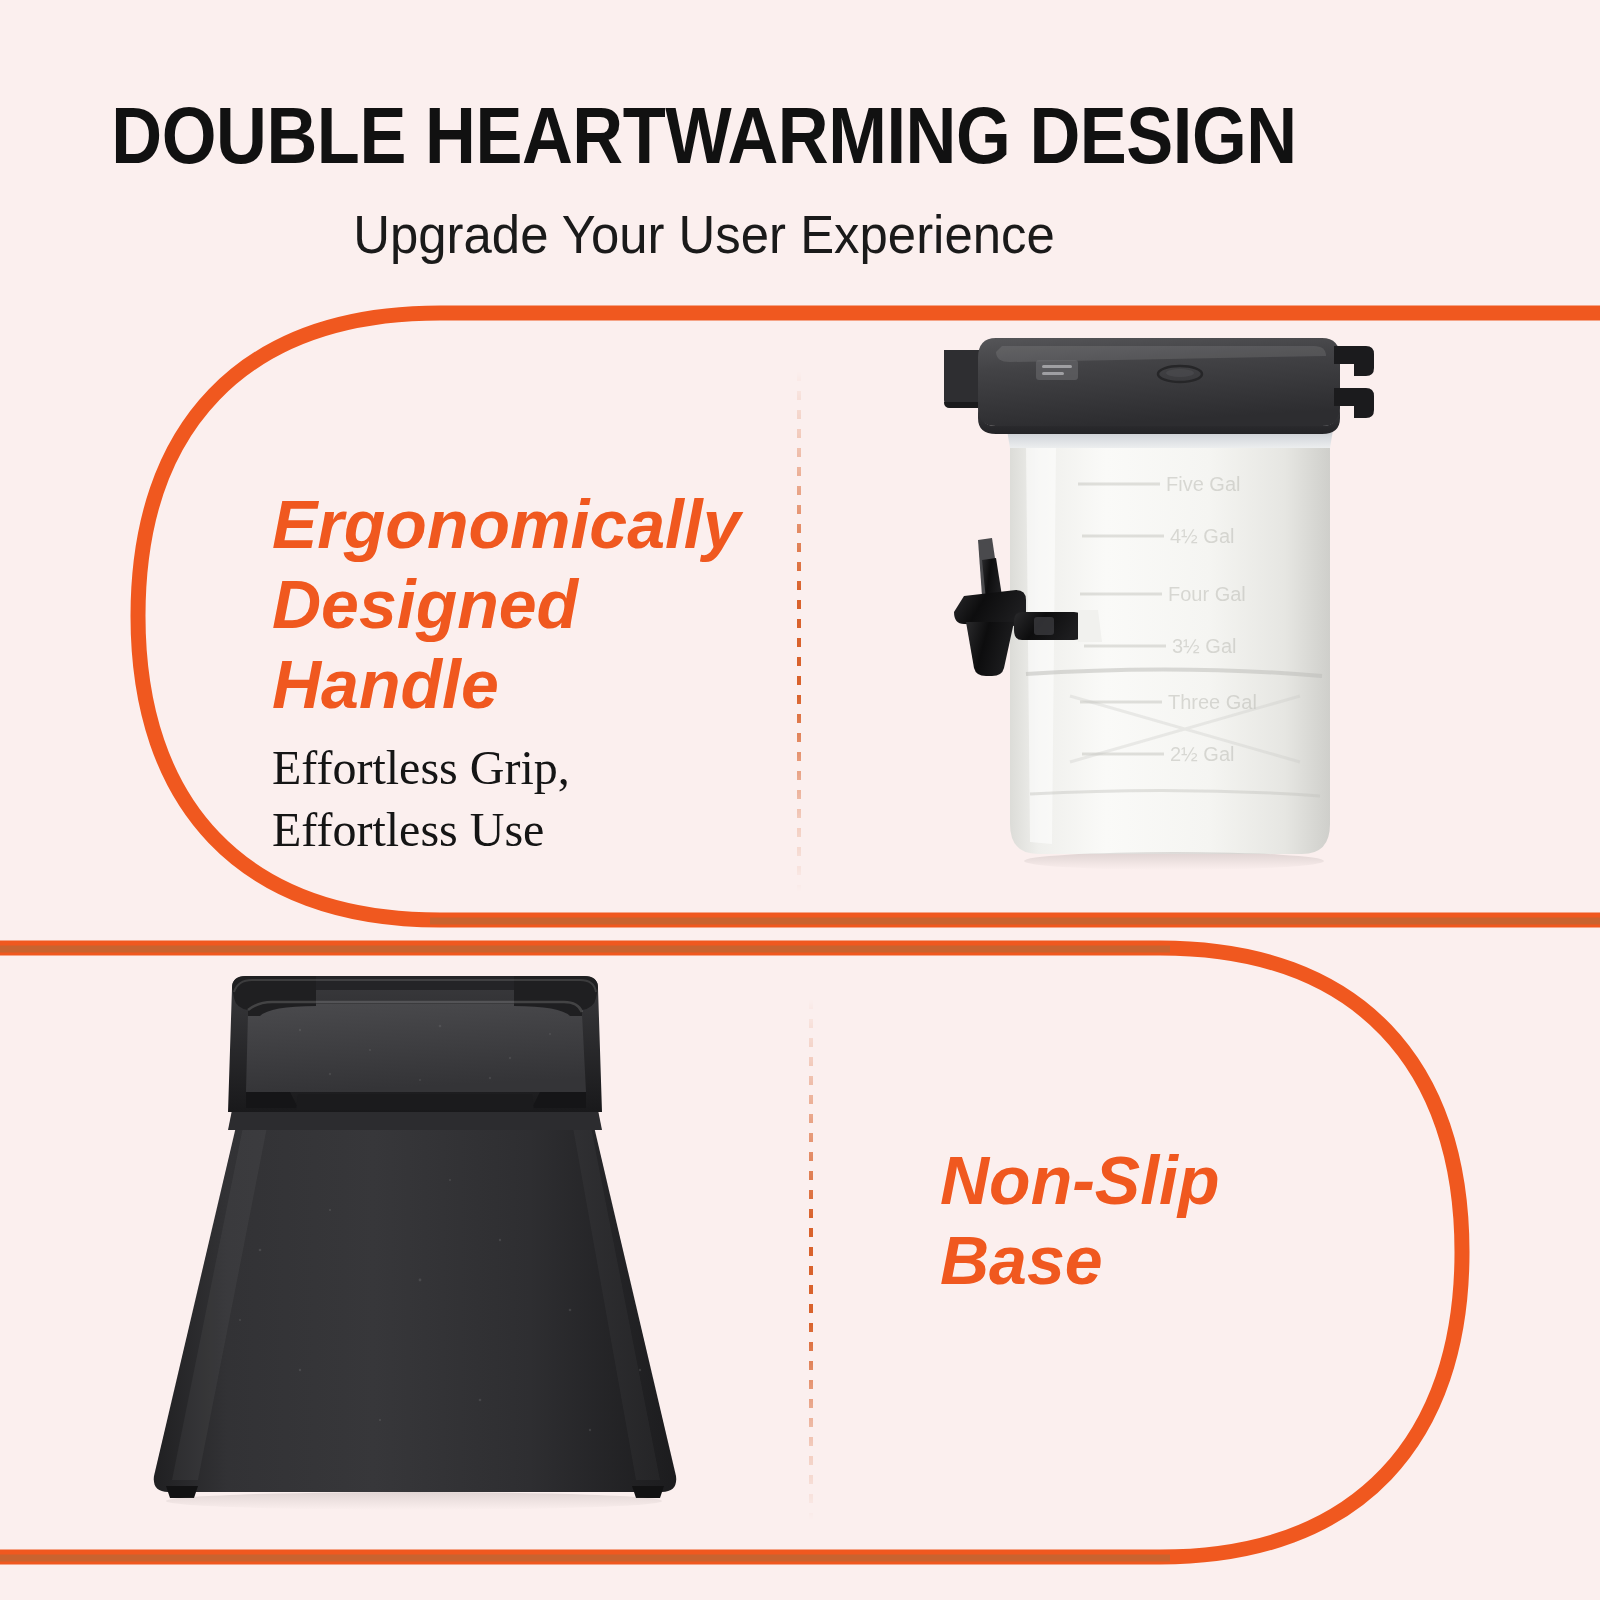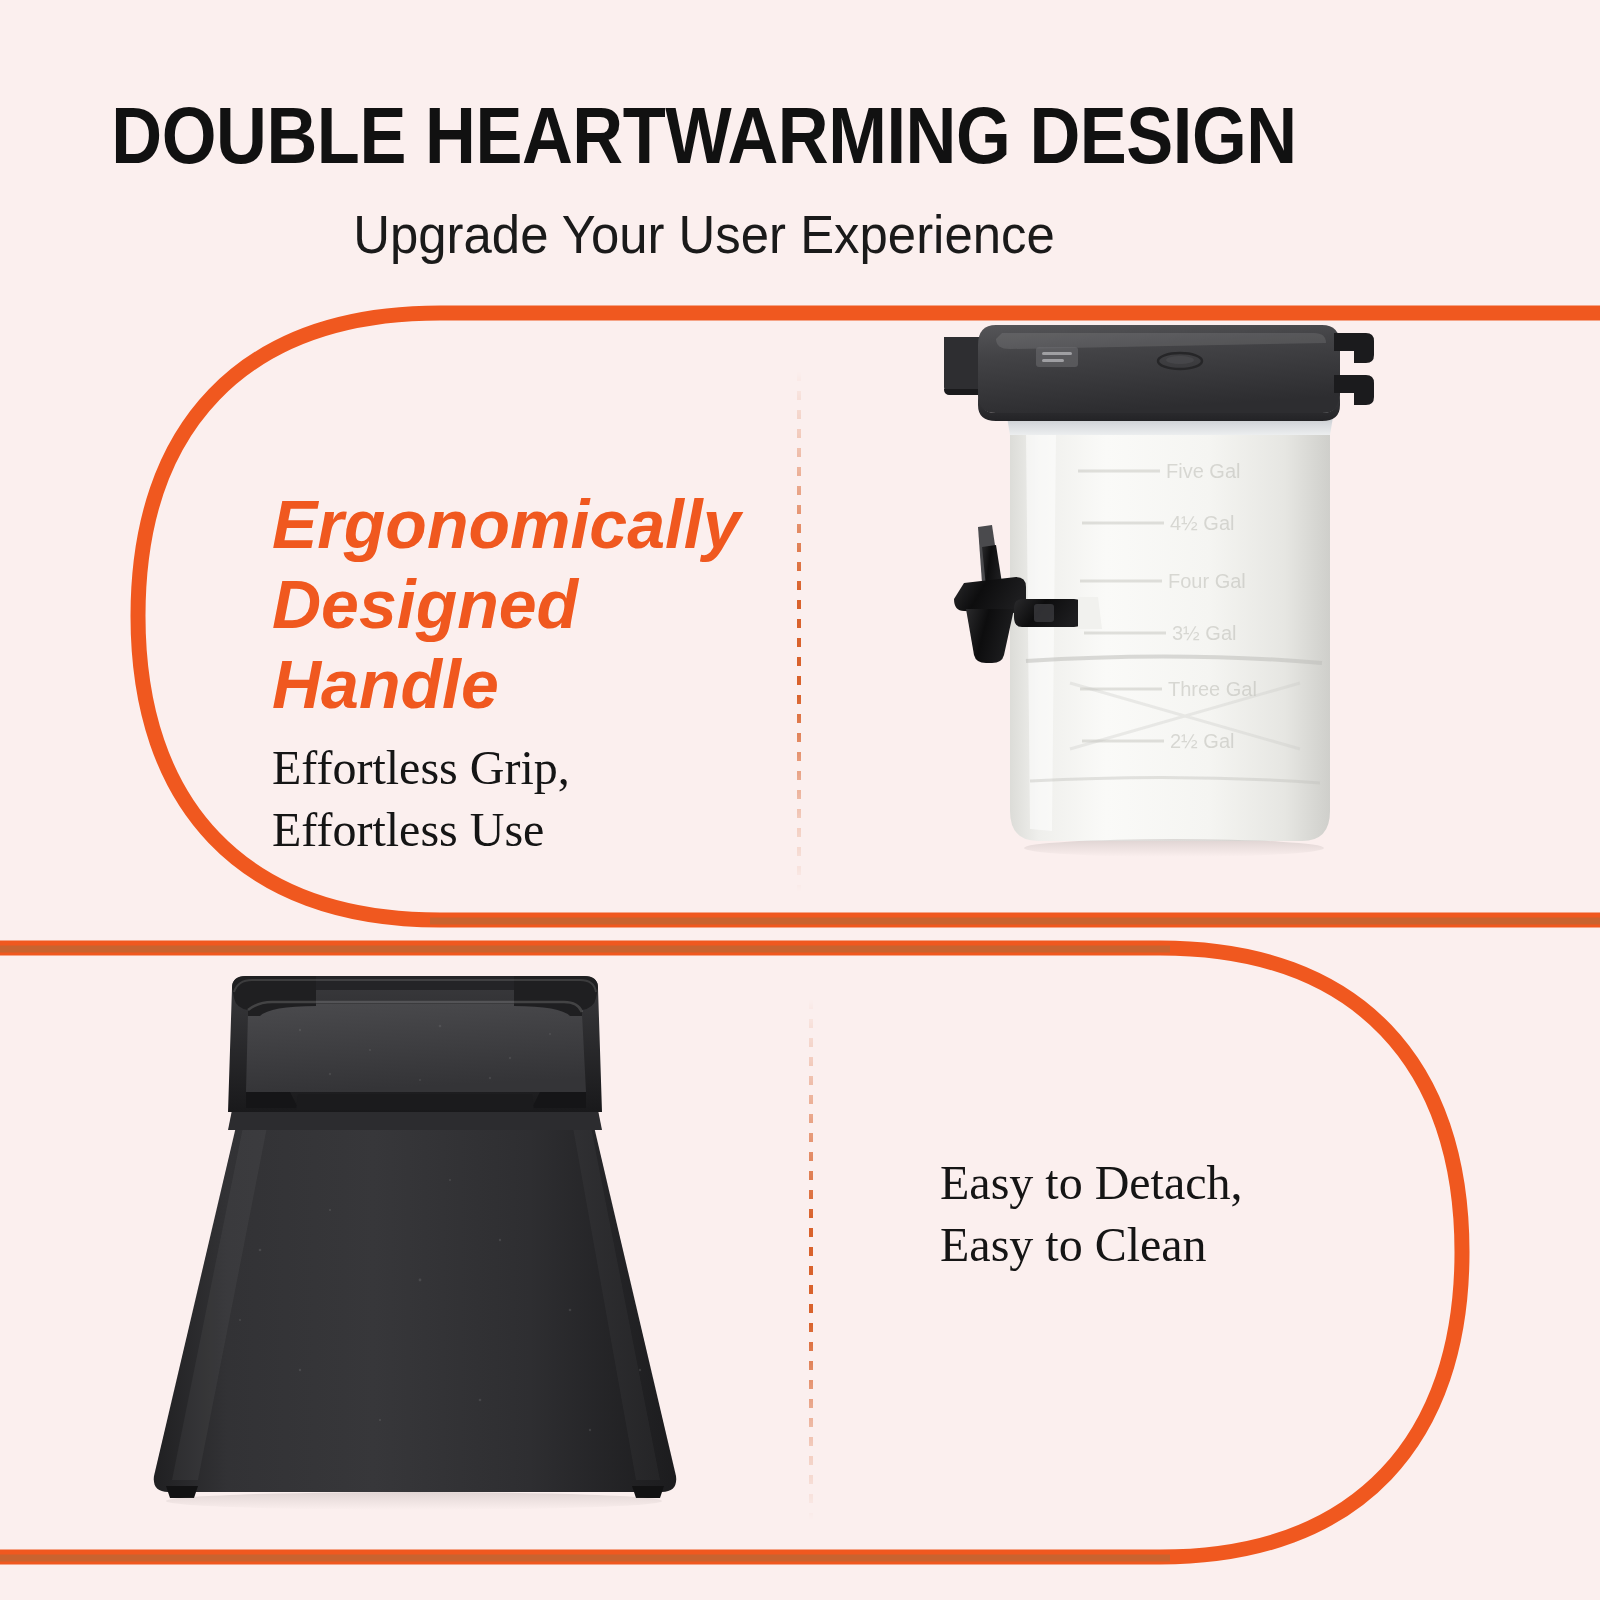--- a/index.html
+++ b/index.html
@@ -103,21 +103,21 @@
     white-space: pre-line;
     margin-top: 12px;
   }
   #feature-1-text { left: 272px; top: 484px; width: 470px; }
   #feature-2-text { left: 940px; top: 1140px; width: 420px; }
 
   
   #dispenser {
     position: absolute;
     left: 930px;
-    top: 311px;
+    top: 324px;
     width: 450px;
     height: 560px;
   }
   .disp-svg { width: 100%; height: 100%; display: block; }
 
   
   #base-stand {
     position: absolute;
     left: 120px;
     top: 950px;
@@ -162,22 +162,21 @@
     </div>
 
   <div class="feature-text" id="feature-1-text">
     <div class="feature-head">Ergonomically
 Designed Handle</div>
     <div class="feature-body">Effortless Grip,
 Effortless Use</div>
   </div>
 
   <div class="feature-text" id="feature-2-text">
-    <div class="feature-body">Easy to Detach,
-Easy to Clean</div>
+    <div class="feature-head">Non-Slip Base</div>
   </div>
 
   <div id="dispenser">
     <svg class="disp-svg" viewBox="0 0 450 560">
       <defs>
         <linearGradient id="bodyG" x1="0" y1="0" x2="1" y2="0">
           <stop offset="0%" stop-color="#dcdcd8"></stop>
           <stop offset="9%" stop-color="#efefec"></stop>
           <stop offset="30%" stop-color="#fafaf8"></stop>
           <stop offset="62%" stop-color="#f5f5f2"></stop>

